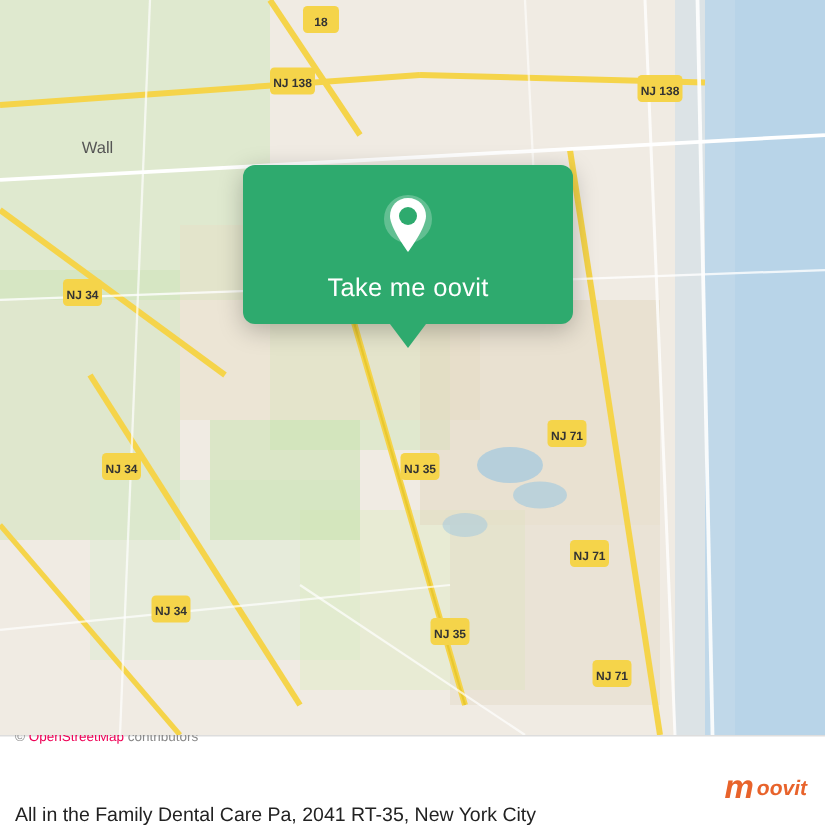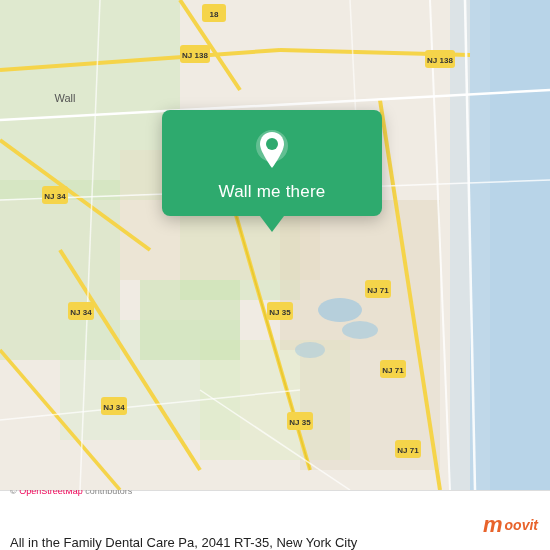--- a/index.html
+++ b/index.html
@@ -213,21 +213,21 @@
   </svg>
 
   
   <div id="popup-card">
 
     <svg class="pin-icon" viewBox="0 0 44 44" xmlns="http://www.w3.org/2000/svg">
       <circle cx="22" cy="18" r="16" fill="white" opacity="0.25"></circle>
       <path d="M22 4 C15 4 10 9.5 10 16 C10 24 22 40 22 40 C22 40 34 24 34 16 C34 9.5 29 4 22 4 Z" fill="white"></path>
       <circle cx="22" cy="16" r="6" fill="#2eaa6e"></circle>
     </svg>
-    <button id="take-me-there-btn">Wall me there</button>
+    <button id="take-me-there-btn">Take me oovit</button>
   </div>
 </div>
 
 <div id="bottom-bar">
   <div id="attribution">
     <span>© </span><a href="#">OpenStreetMap</a><span> contributors</span>
   </div>
   <div id="place-name">All in the Family Dental Care Pa, 2041 RT-35, New York City</div>
 
   <div id="moovit-logo">

